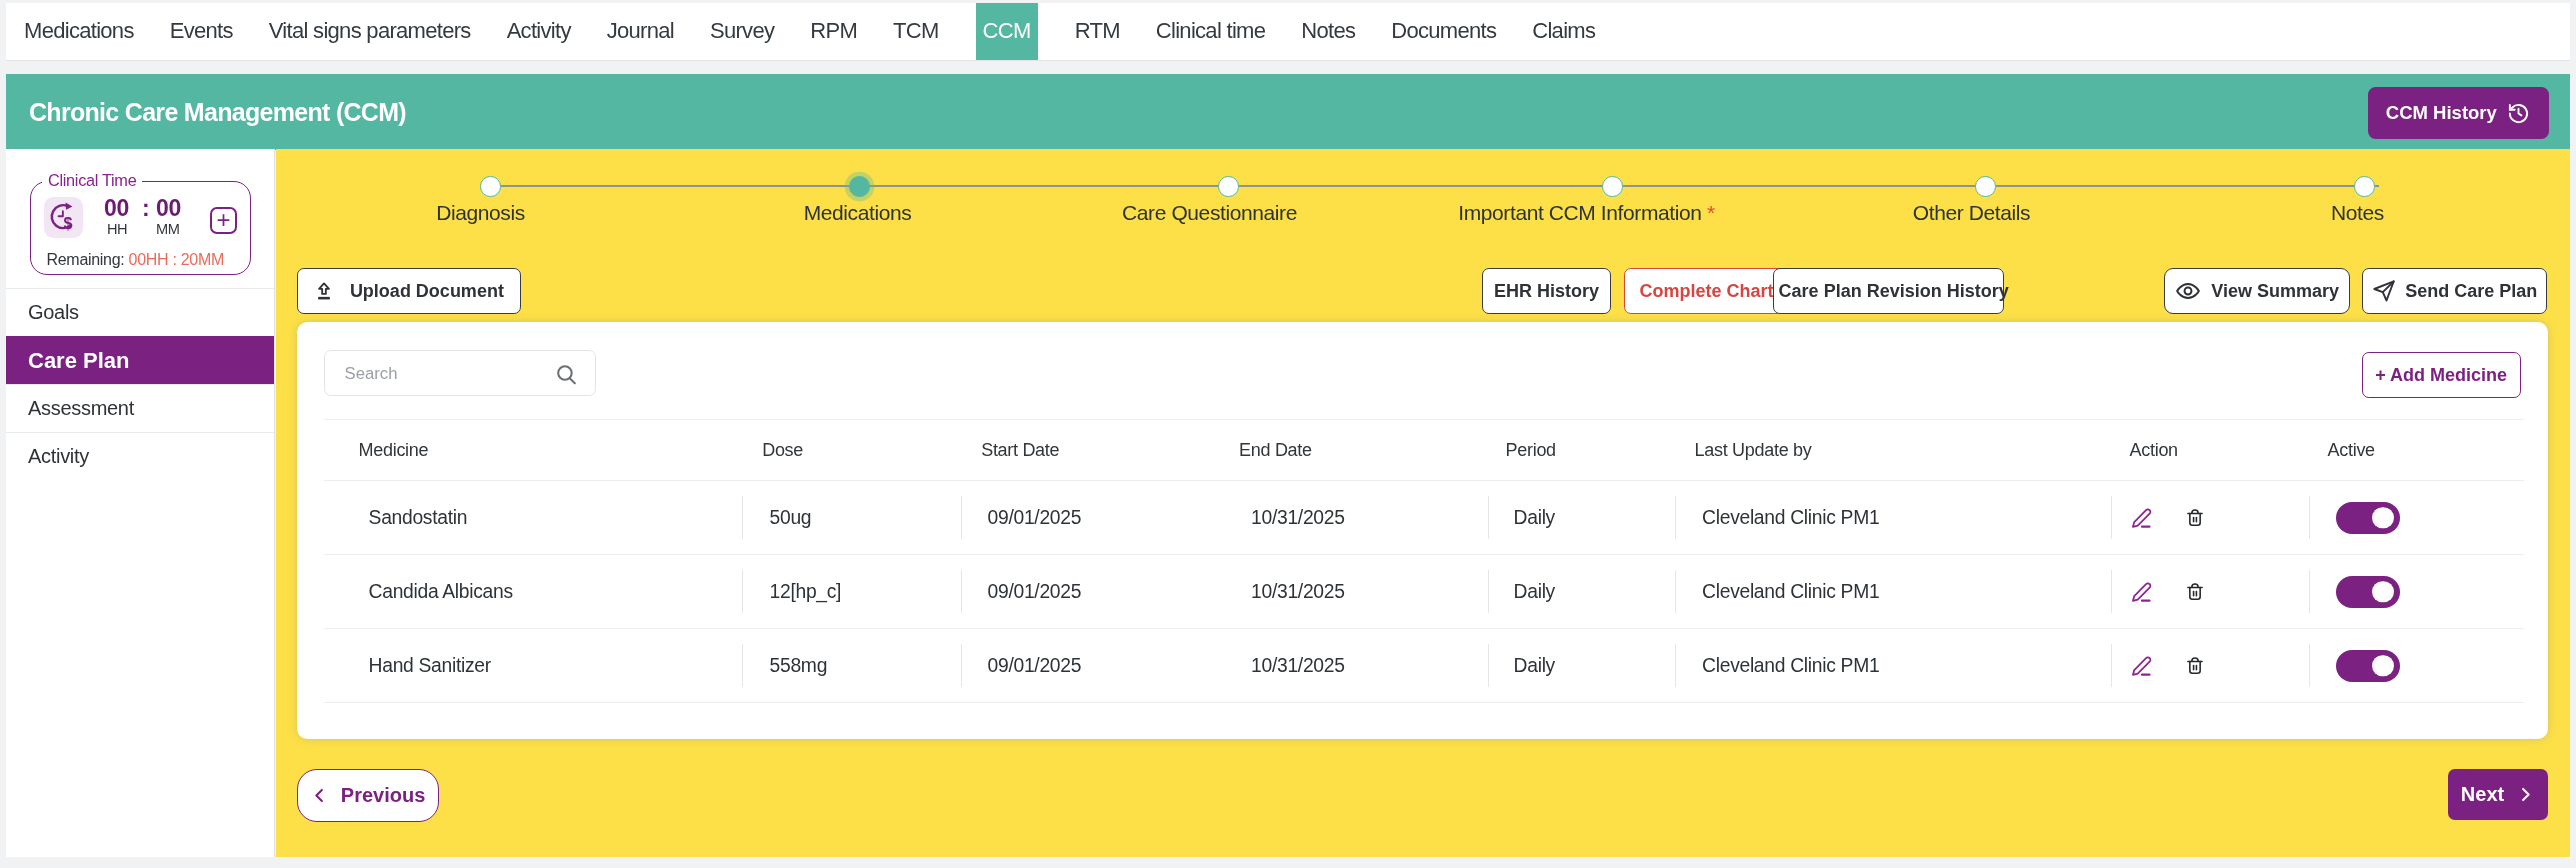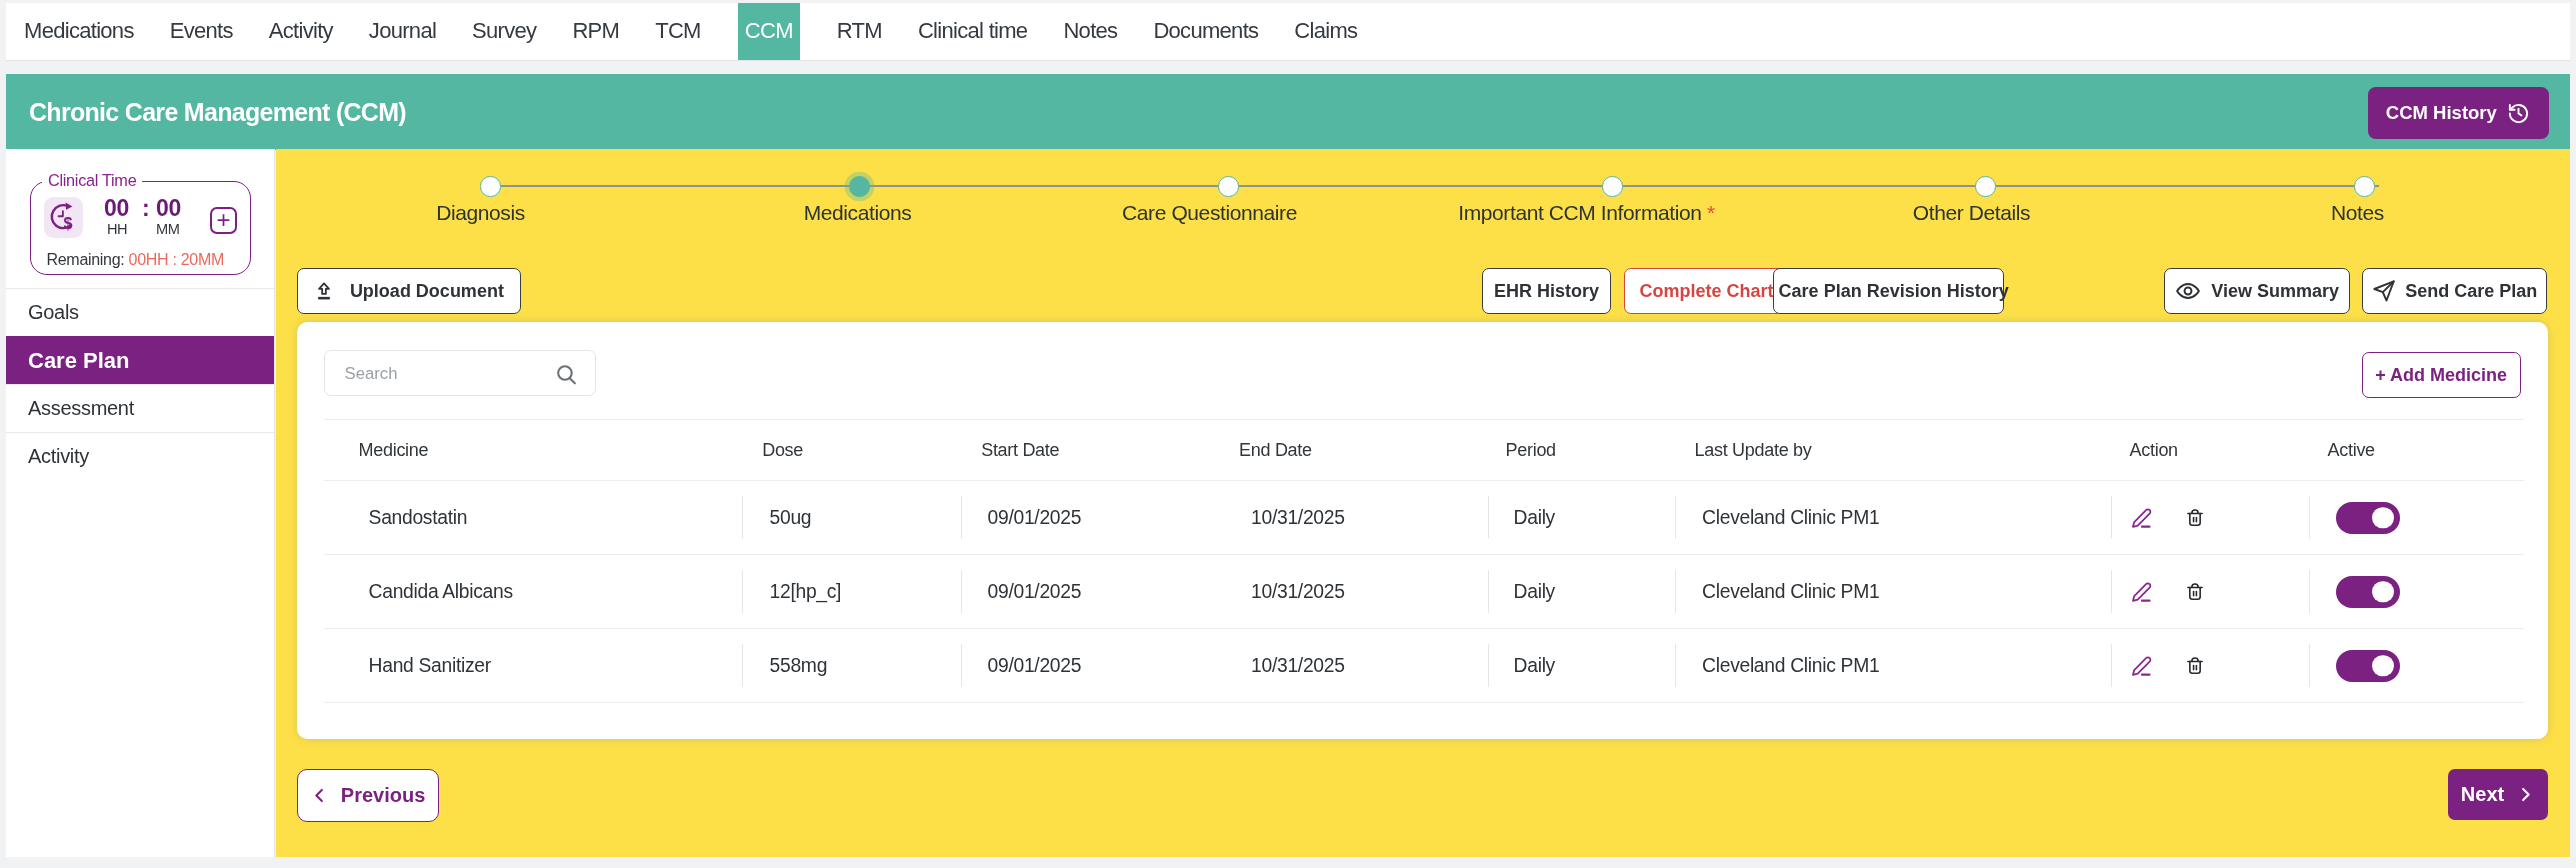--- a/index.html
+++ b/index.html
@@ -43,32 +43,33 @@
 
 #card { position:absolute; left:20.6px; top:173px; width:2251px; height:417px; background:#fff; border-radius:10.3px; box-shadow:0 0 8.6px rgba(120,125,130,.28); }
 #search { position:absolute; left:27px; top:28px; width:272px; height:46px; border:0.9px solid #e2e4e6; border-radius:6.9px; }
 #search span { position:absolute; left:20px; top:13px; font-size:16.7px; color:#9aa0a6; }
 #addmed { position:absolute; right:27px; top:30px; width:159px; height:46px; border:1.7px solid #7b2182; border-radius:6.9px; color:#7b2182; font-size:18px; font-weight:bold; display:flex; align-items:center; justify-content:center; }
 table { position:absolute; left:27px; top:97px; width:2200px; border-collapse:collapse; table-layout:fixed; }
 th { font-weight:normal; font-size:18px; letter-spacing:-0.3px; color:#31363b; text-align:left; height:61px; border-top:0.9px solid #ebedef; border-bottom:0.9px solid #ebedef; }
 td { font-size:19.3px; letter-spacing:-0.3px; color:#2e3338; height:74px; border-bottom:0.9px solid #ebedef; position:relative; }
 td.vs:before { content:""; position:absolute; left:0; top:14.6px; bottom:14.6px; width:0.9px; background:#e4e6e8; }
 
-#prev { position:absolute; left:20.6px; top:620px; width:142px; height:53px; border:1.7px solid #7b2182; border-radius:10px; color:#7b2182; font-size:20px; font-weight:bold; display:flex; align-items:center; justify-content:center; background:#fff; }
+#prev { position:absolute; left:20.6px; top:620px; width:142px; height:53px; border:1.7px solid #7b2182; border-radius:20px; color:#7b2182; font-size:20px; font-weight:bold; display:flex; align-items:center; justify-content:center; background:#fff; }
 #next { position:absolute; left:2172px; top:620px; width:100px; height:51px; background:#7b2182; border-radius:6.9px; color:#fff; font-size:20px; font-weight:bold; display:flex; align-items:center; justify-content:center; }
 .tgl { position:relative; width:64px; height:32px; background:#7b2182; border-radius:16.3px; }
 .tgl:after { content:""; position:absolute; right:6px; top:50%; transform:translateY(-50%); width:21.5px; height:21.5px; border-radius:50%; background:#fff; }
 .actwrap { display:flex; align-items:center; gap:33px; }
 </style>
 </head>
 <body>
 <nav id="nav">
     <ul>
 <li>Medications</li>
       <li>Events</li>
+      <li>Vital signs parameters</li>
       <li>Activity</li>
       <li>Journal</li>
       <li>Survey</li>
       <li>RPM</li>
       <li>TCM</li>
       <li class="active">CCM</li>
       <li>RTM</li>
       <li>Clinical time</li>
       <li>Notes</li>
       <li>Documents</li>
@@ -131,21 +132,21 @@
   <div class="btn" id="uploadbtn" style="left:20.6px; width:224px;"><svg width="22" height="22" viewBox="0 0 24 24" fill="none" stroke="#2f3237" stroke-width="2" stroke-linejoin="round" style="margin-right:14.6px;">
         <path d="M10 15.2V9.6H6.6L12 3.8l5.4 5.8H14v5.6Z"></path>
         <path d="M5.6 19.8h12.8" stroke-width="2.8"></path>
       </svg>Upload Document</div>
   <div class="btn" style="left:1206px; width:129px;">EHR History</div>
   <div class="btn" style="left:1348px; width:232px; color:#d64541; border-color:#d64541; border-width:1.3px;">Complete Chart Review</div>
   <div class="btn" style="left:1497px; width:231px;"><svg width="26" height="26" viewBox="0 0 24 24" fill="none" stroke="#2f3237" stroke-width="1.8" style="margin-right:10.3px;">
         <path d="M2 12s3.5-6.5 10-6.5S22 12 22 12s-3.5 6.5-10 6.5S2 12 2 12z"></path>
         <circle cx="12" cy="12" r="3.2"></circle>
       </svg>Care Plan Revision History</div>
-  <div class="btn" style="left:1888px; width:186px;"><svg width="26" height="26" viewBox="0 0 24 24" fill="none" stroke="#2f3237" stroke-width="1.8" style="margin-right:10.3px;">
+  <div class="btn" style="left:1888px; width:186px;border-radius:9px;"><svg width="26" height="26" viewBox="0 0 24 24" fill="none" stroke="#2f3237" stroke-width="1.8" style="margin-right:10.3px;">
         <path d="M2 12s3.5-6.5 10-6.5S22 12 22 12s-3.5 6.5-10 6.5S2 12 2 12z"></path>
         <circle cx="12" cy="12" r="3.2"></circle>
       </svg>View Summary</div>
   <div class="btn" style="left:2086px; width:185px;"><svg width="24" height="24" viewBox="0 0 24 24" fill="none" stroke="#2f3237" stroke-width="1.9" stroke-linecap="round" stroke-linejoin="round" style="margin-right:9.4px;">
         <path d="m21.7 2.3-7.2 19.2-3.7-8.3-8.5-3.2Z"></path>
         <path d="M21.7 2.3 10.8 13.2"></path>
       </svg>Send Care Plan</div>
 
   <div id="card">
     <div id="search">

